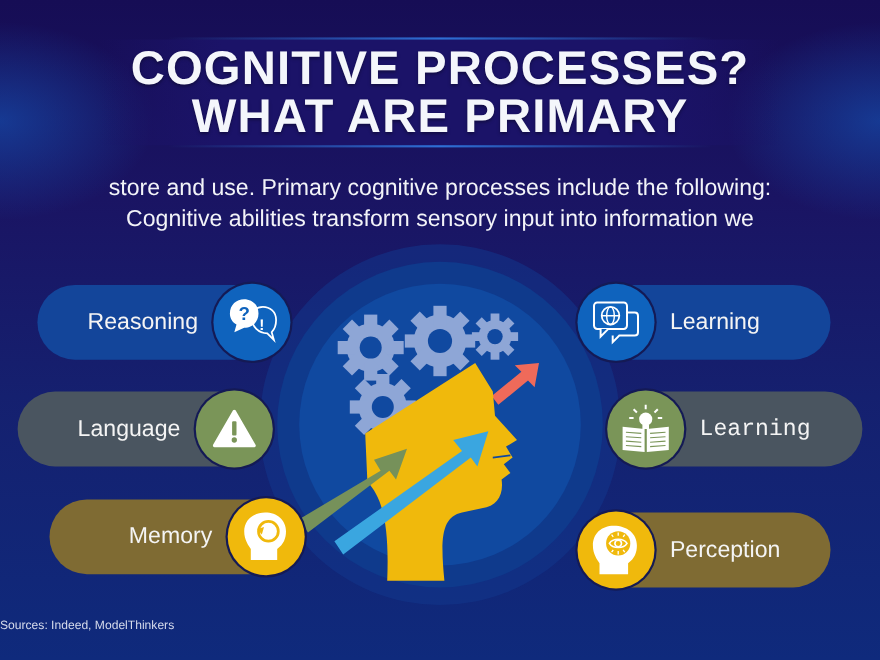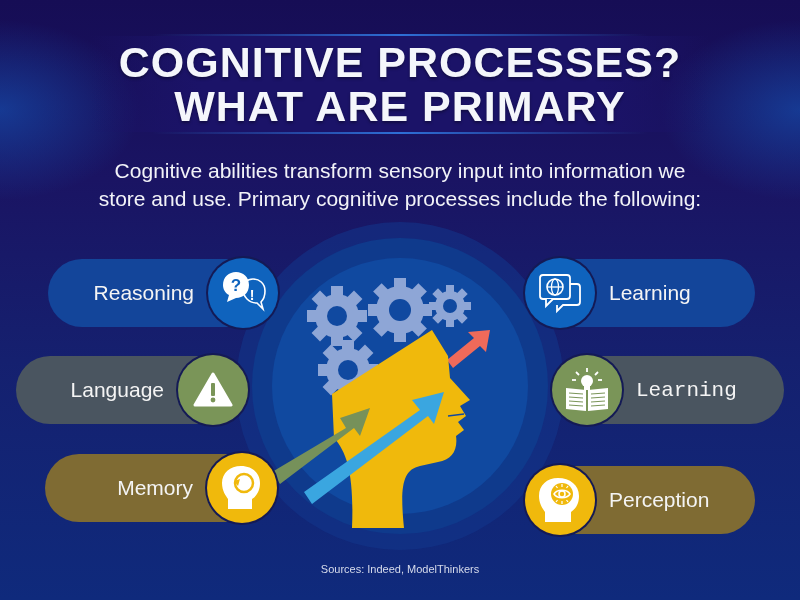--- a/index.html
+++ b/index.html
@@ -55,36 +55,36 @@
   }
   .pill.left .badge { right: 0; }
   .pill.right .badge { left: 0; }
   .blue-pill { background: #13459a; }
   .blue-badge { background: #0f63bd; }
   .grey-pill { background: #4a5560; }
   .green-badge { background: #7a9558; }
   .gold-pill { background: #7f6b33; }
   .gold-badge { background: #f0b90c; }
   .sources {
-    position: absolute; left: 0; right: 0; top: 563px; text-align: center;
+    position: absolute; left: 0; right: 0; top: 563px; text-align: left;
     color: #d6dbeb; font-size: 11px;
   }
 </style>
 </head>
 <body>
 
 <div class="title-band"></div>
 <div class="title">
   <div>COGNITIVE PROCESSES?</div>
   <div>WHAT ARE PRIMARY</div>
 </div>
 
 <div class="subtitle">
+  <div>store and use. Primary cognitive processes include the following:</div>
   <div>Cognitive abilities transform sensory input into information we</div>
-  <div>store and use. Primary cognitive processes include the following:</div>
 </div>
 
 <div class="center-disc"></div>
 <div class="center-inner"></div>
 
 <svg class="center-art" viewBox="0 0 296 300">
 
   <g fill="#8ea6d6">
     <g transform="translate(85,78)">
       <circle r="22"></circle>
@@ -133,21 +133,21 @@
 
   <g fill="#76915a">
     <polygon points="20,234 94,190 88,180 118,170 108,198 102,190 28,246"></polygon>
   </g>
 
   <g fill="#3aa6e0">
     <polygon points="52,254 168,172 160,162 192,154 182,186 176,178 60,266"></polygon>
   </g>
 </svg>
 
-<div class="pill left blue-pill" style="left:48px; top:259px; width:230px;text-align:center;">
+<div class="pill left blue-pill" style="left:34px; top:259px; width:230px;text-align:center;">
   <span class="label">Reasoning</span>
   <div class="badge blue-badge">
     <svg width="48" height="48" viewBox="0 0 48 48">
       <path d="M24,20 C24,28 30,34 38,34 L44,40 L42,33 C45,30 46,26 46,22 C46,14 40,10 34,10 C28,10 24,14 24,20 Z" fill="none" stroke="#fff" stroke-width="1.6"></path>
       <text x="33" y="31" font-size="14" font-weight="bold" fill="#fff" text-anchor="middle" font-family="Liberation Sans, sans-serif">!</text>
       <path d="M4,16 C4,8 10,3 17,3 C24,3 30,8 30,16 C30,24 24,29 17,29 L8,33 L10,26 C6,24 4,20 4,16 Z" fill="#fff"></path>
       <text x="17" y="22" font-size="17" font-weight="bold" fill="#0f63bd" text-anchor="middle" font-family="Liberation Sans, sans-serif">?</text>
     </svg>
   </div>
 </div>

